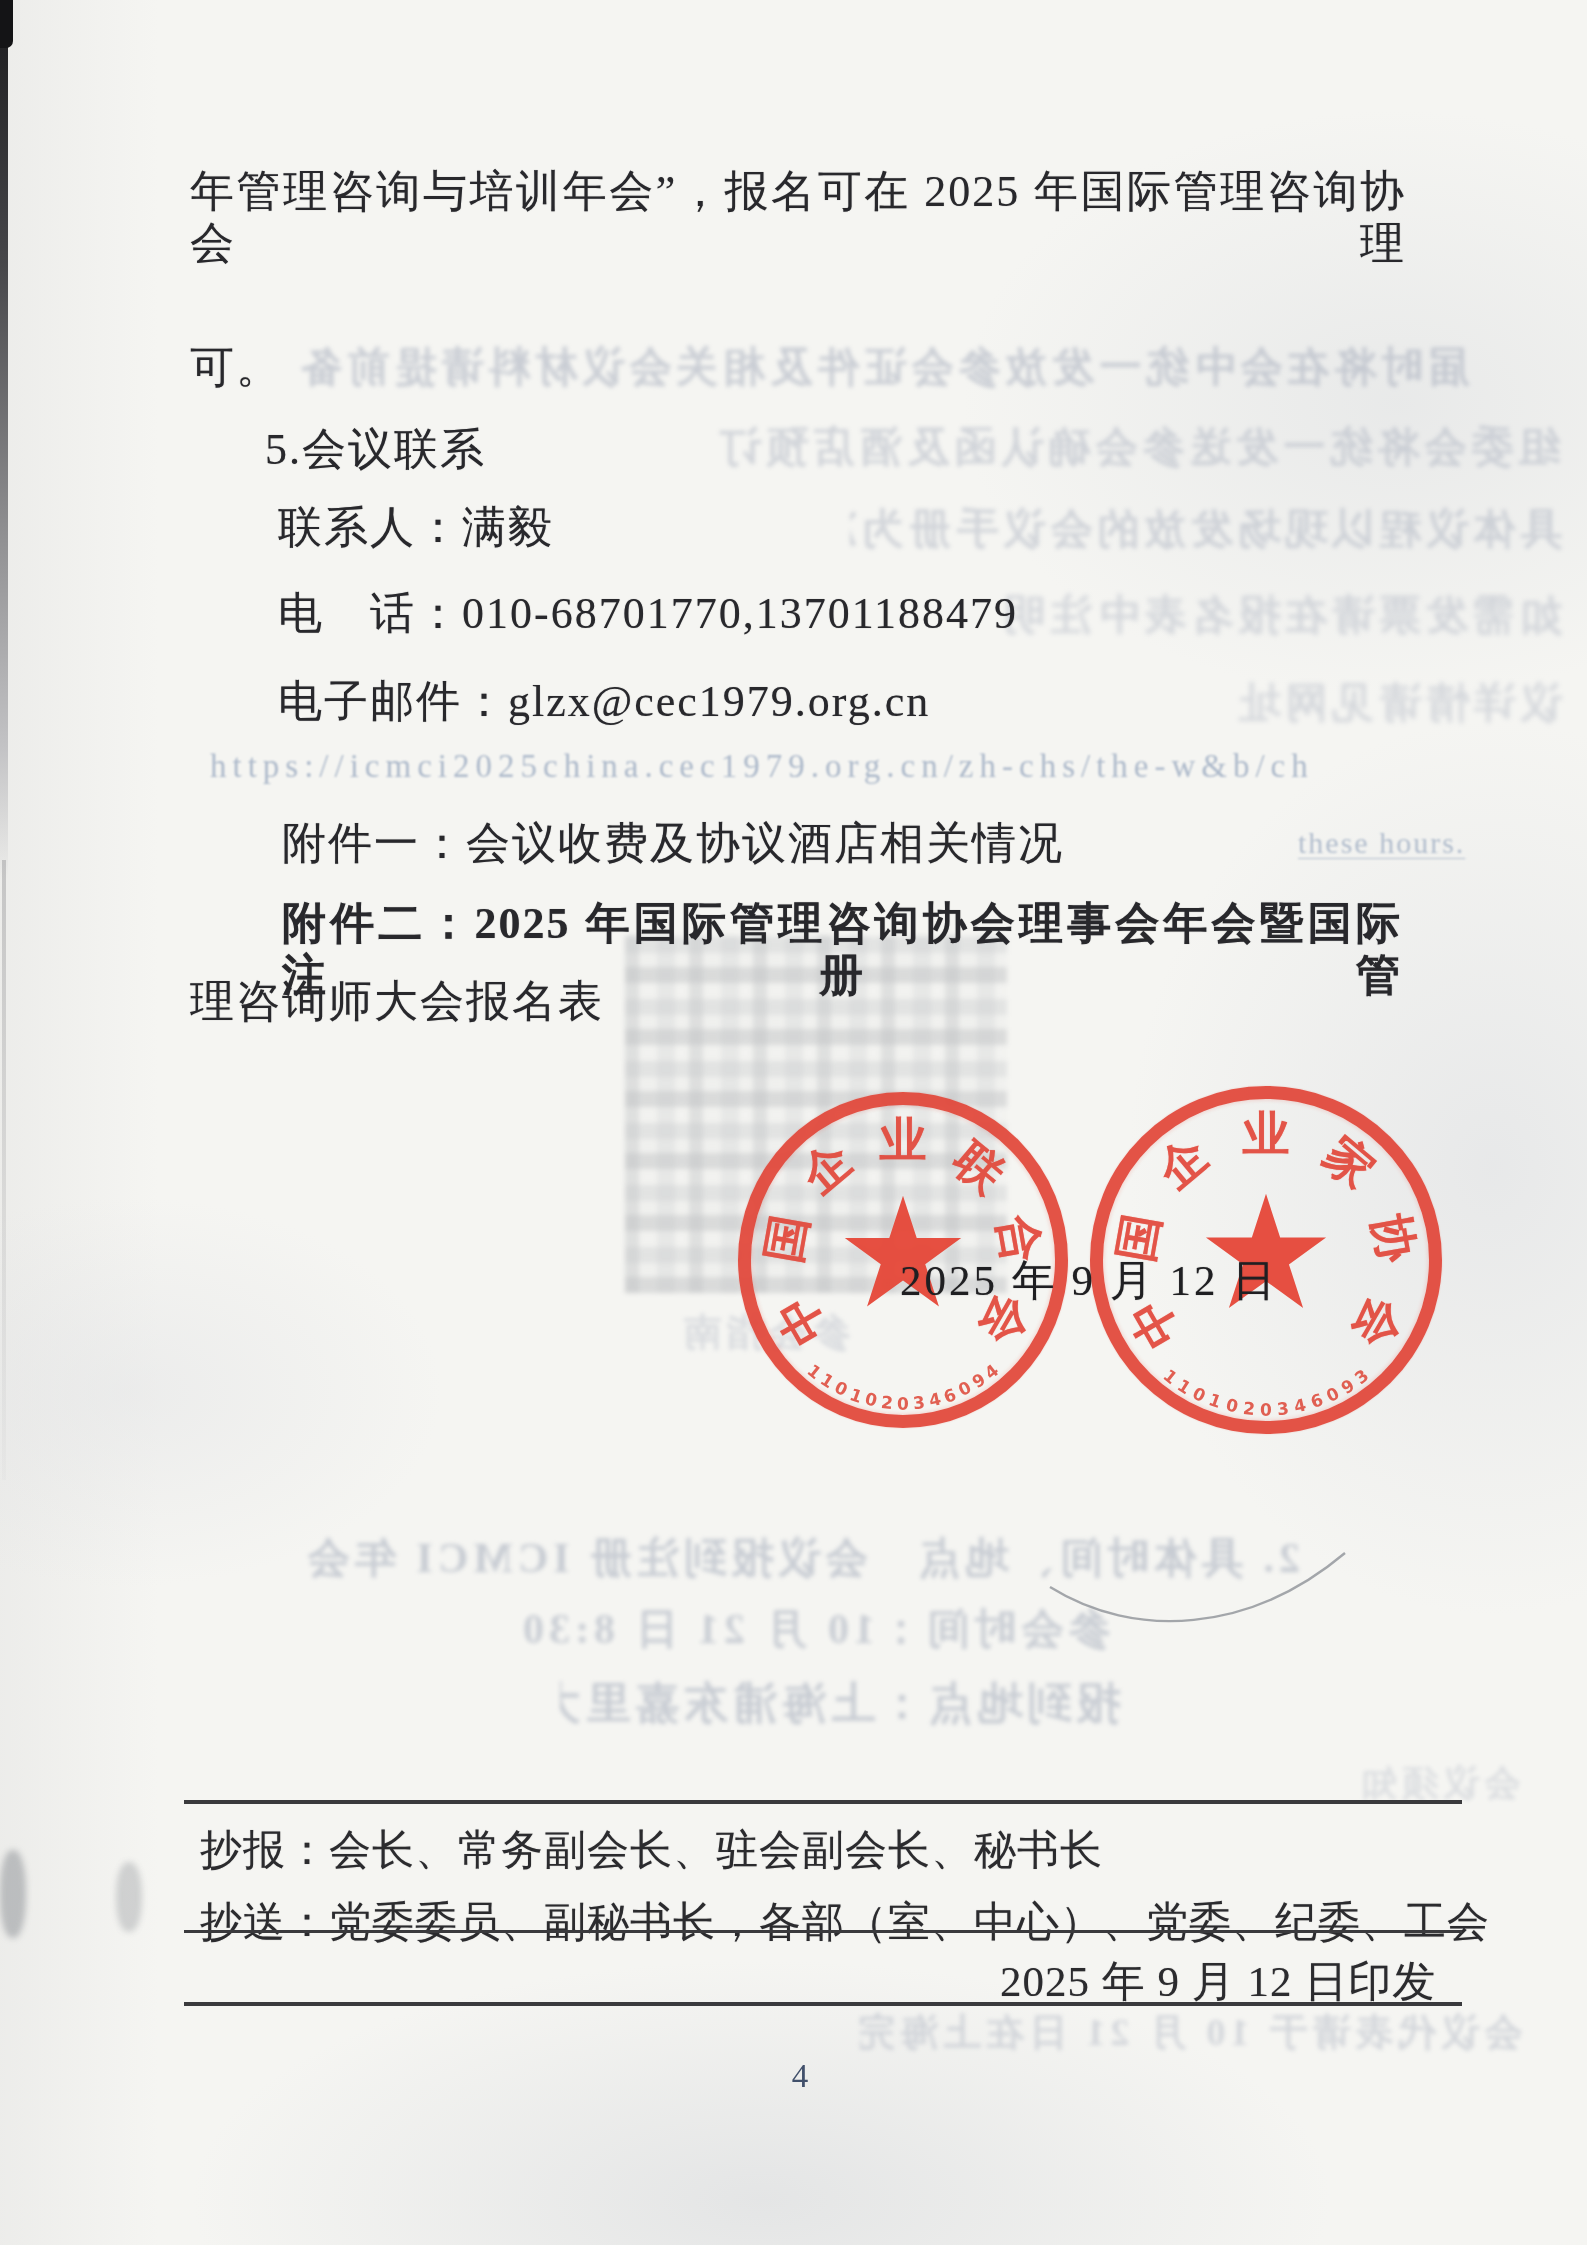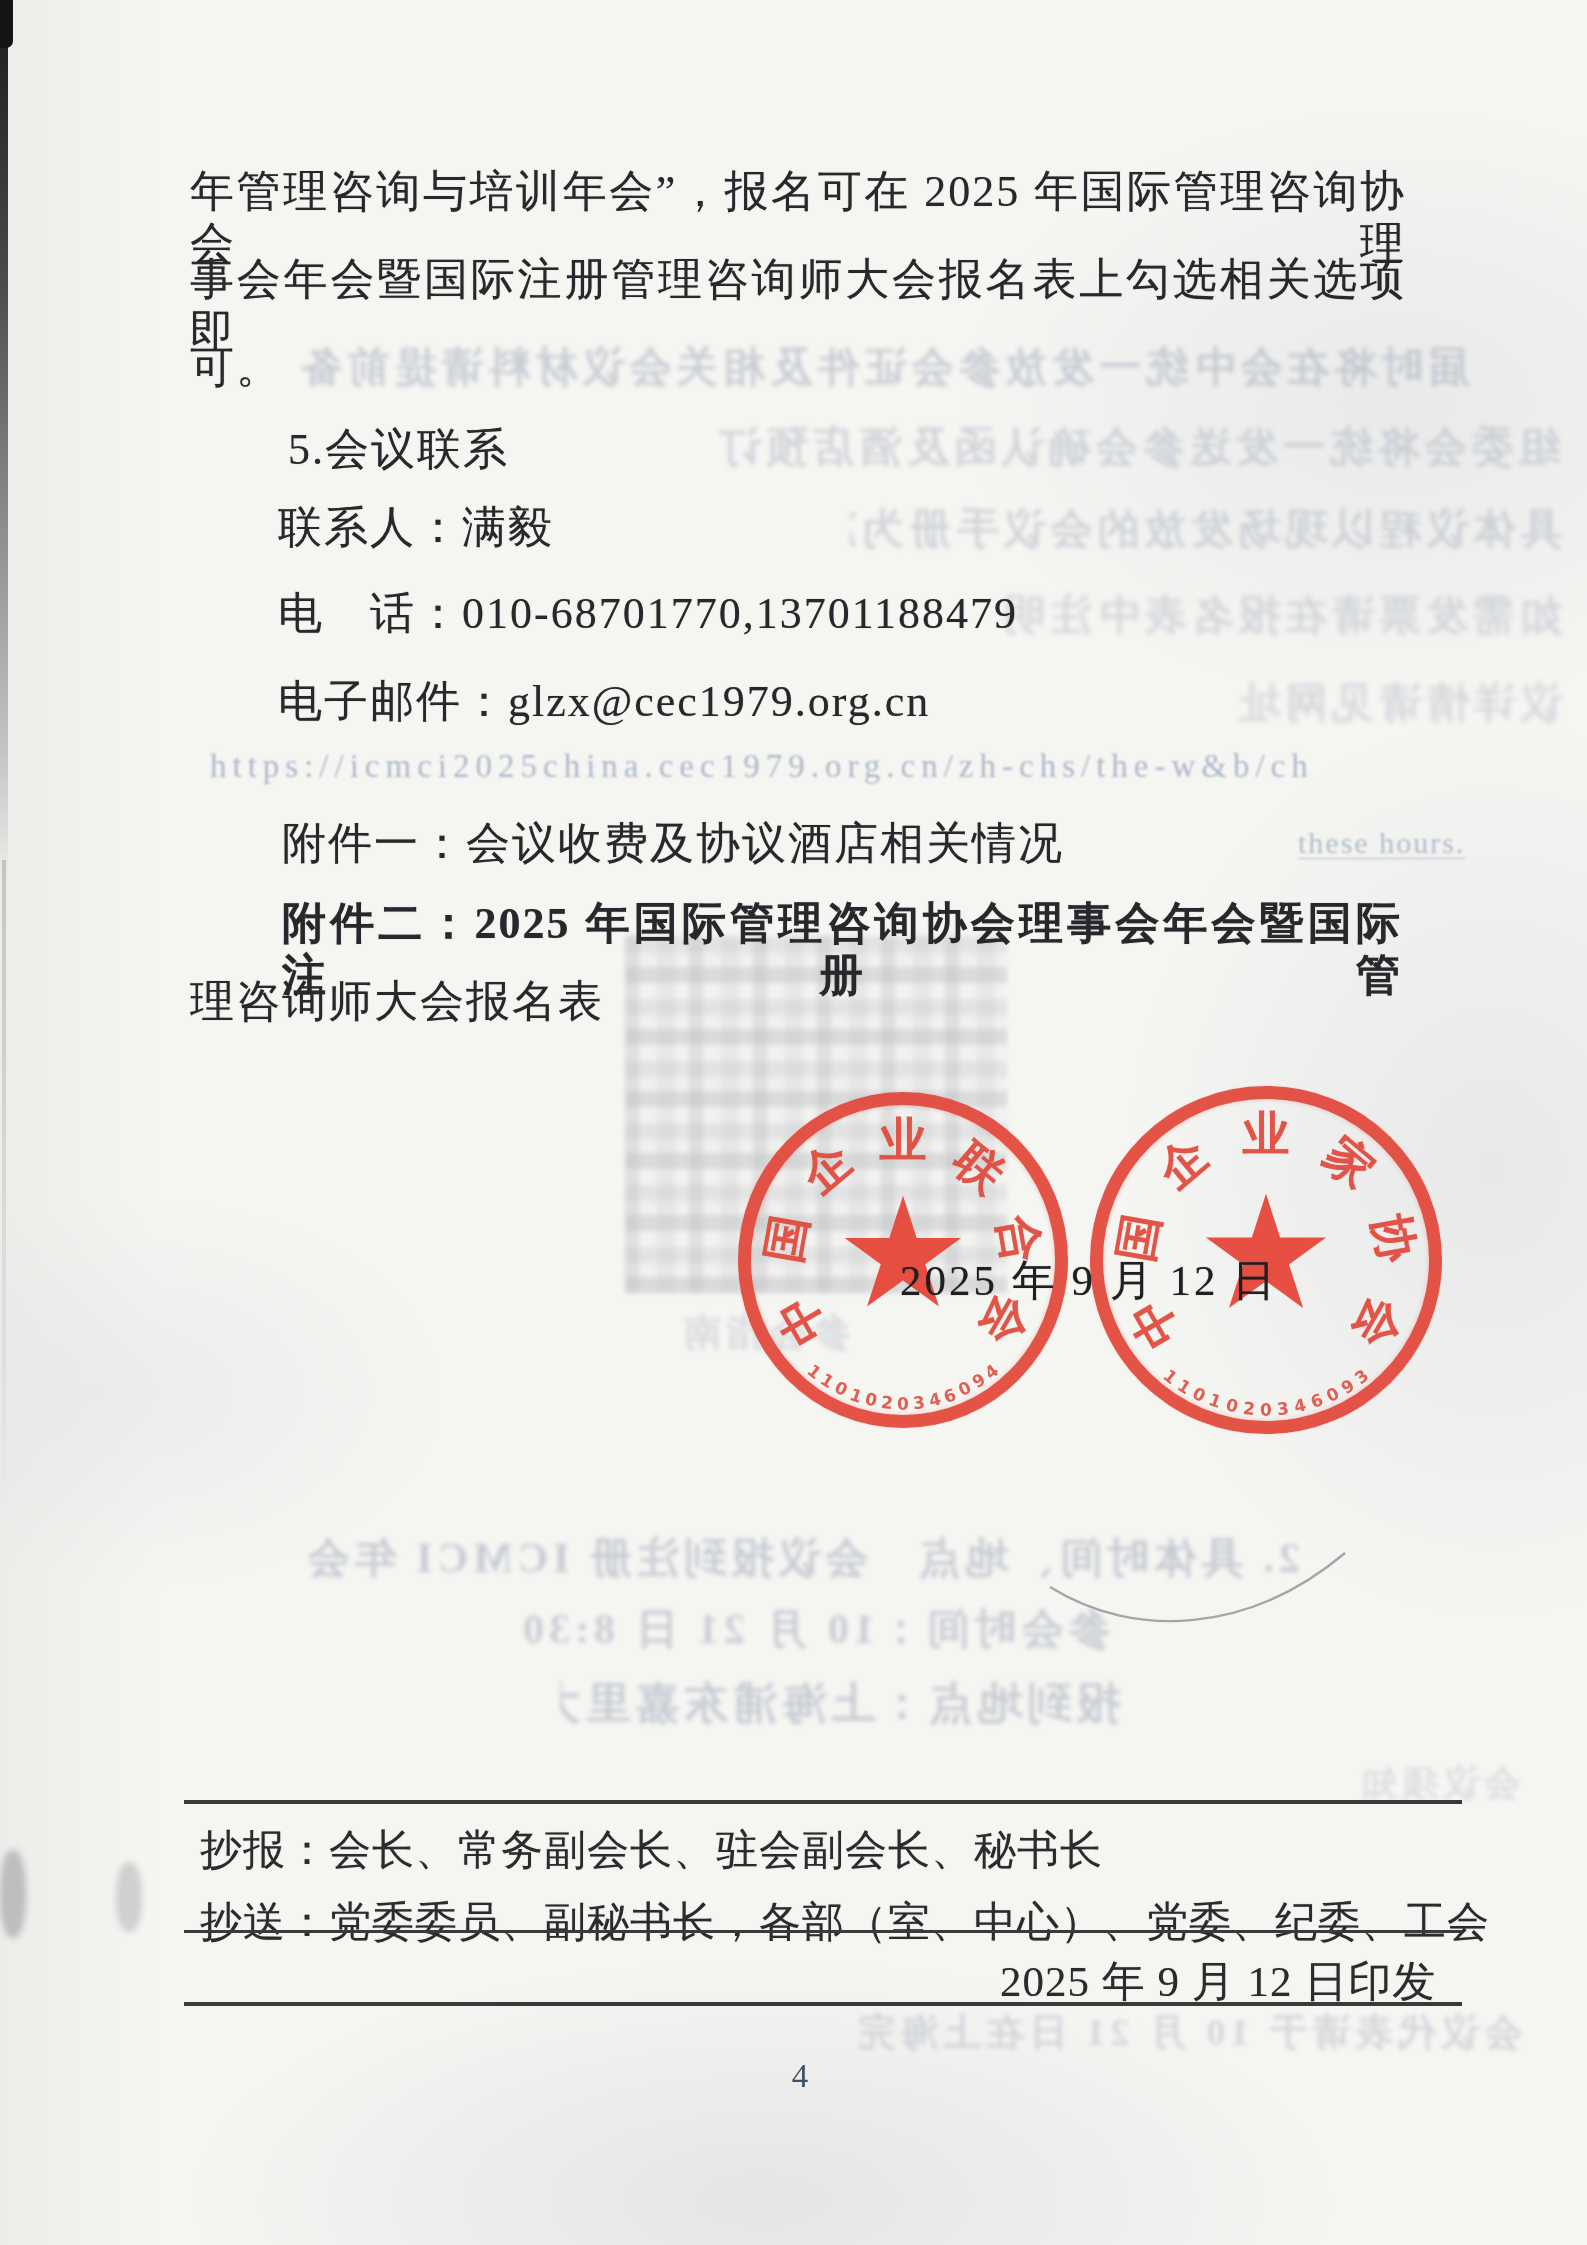--- a/index.html
+++ b/index.html
@@ -17,21 +17,21 @@
   
   .line{
     position:absolute;white-space:nowrap;font-size:44px;line-height:1.18;
     color:#28282c;letter-spacing:2px;z-index:15;
     text-shadow:0 0 1px rgba(45,45,50,.45);
   }
   .just{white-space:normal;text-align:justify;text-align-last:justify;}
   #l1{left:190px;top:166px;width:1216px;}
   #l2{left:190px;top:254px;width:1216px;}
   #l3{left:190px;top:342px;}
-  #l4{left:288px;top:424px;}
+  #l4{left:265px;top:424px;}
   #l5{left:278px;top:502px;}
   #l6{left:278px;top:588px;}
   #l7{left:278px;top:676px;}
   #a1{left:282px;top:818px;}
   #a2{left:282px;top:898px;width:1120px;font-weight:bold;}
   #a3{left:190px;top:976px;}
   
   #sig-date{
     position:absolute;left:900px;top:1252px;font-size:43px;letter-spacing:3px;
     color:#1f1f22;z-index:30;white-space:nowrap;text-shadow:0 0 1px rgba(30,30,30,.5);
@@ -126,21 +126,20 @@
   <div class="ghost" id="g-hours">these hours.</div>
   <div class="ghost" id="g-mid">参会指南</div>
   <div class="ghost" id="g-h">2. 具体时间、地点　会议报到注册 ICMCI 年会</div>
   <div class="ghost" id="g-i">参会时间：10 月 21 日 8:30-20:30</div>
   <div class="ghost" id="g-j">报到地点：上海浦东嘉里大酒店大堂</div>
   <div class="ghost" id="g-k">会议代表请于 10 月 21 日在上海完成报到 2025</div>
   <div class="ghost" id="g-f2">会议须知</div>
   <div id="ghost-qr"></div>
 
   <div class="line just" id="l1">年管理咨询与培训年会”，报名可在 2025 年国际管理咨询协会理</div>
-  <div class="line just" id="l2">事会年会暨国际注册管理咨询师大会报名表上勾选相关选项即</div>
   <div class="line" id="l3">可。</div>
   <div class="line" id="l4">5.会议联系</div>
   <div class="line" id="l5">联系人：满毅</div>
   <div class="line" id="l6">电　话：010-68701770,13701188479</div>
   <div class="line" id="l7">电子邮件：glzx@cec1979.org.cn</div>
   <div class="line" id="a1">附件一：会议收费及协议酒店相关情况</div>
   <div class="line just" id="a2">附件二：2025 年国际管理咨询协会理事会年会暨国际注册管</div>
   <div class="line" id="a3">理咨询师大会报名表</div>
 
   <div class="seal" id="seal-left">

